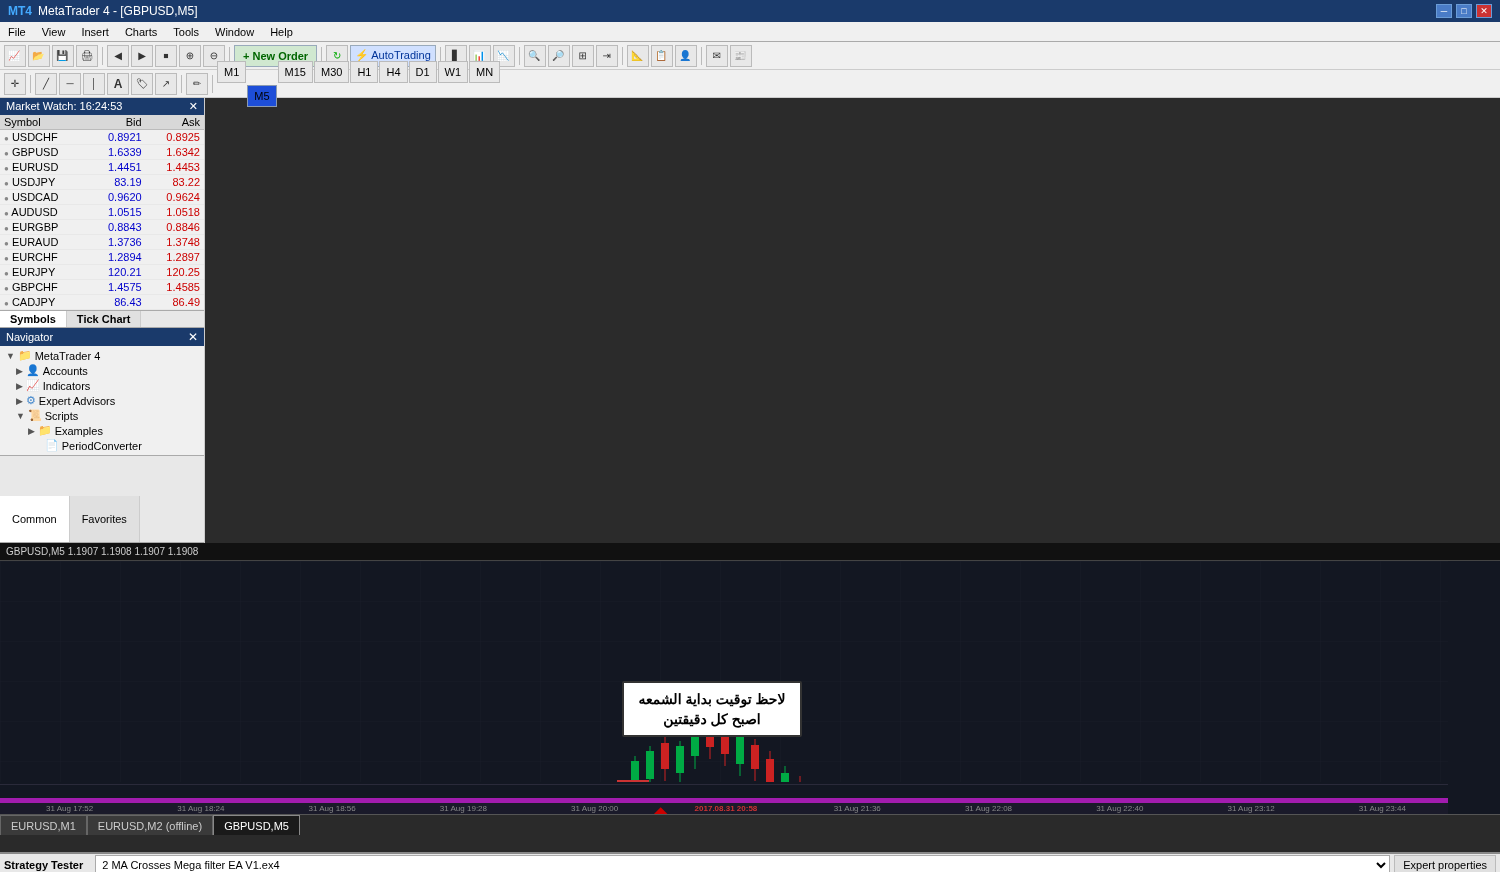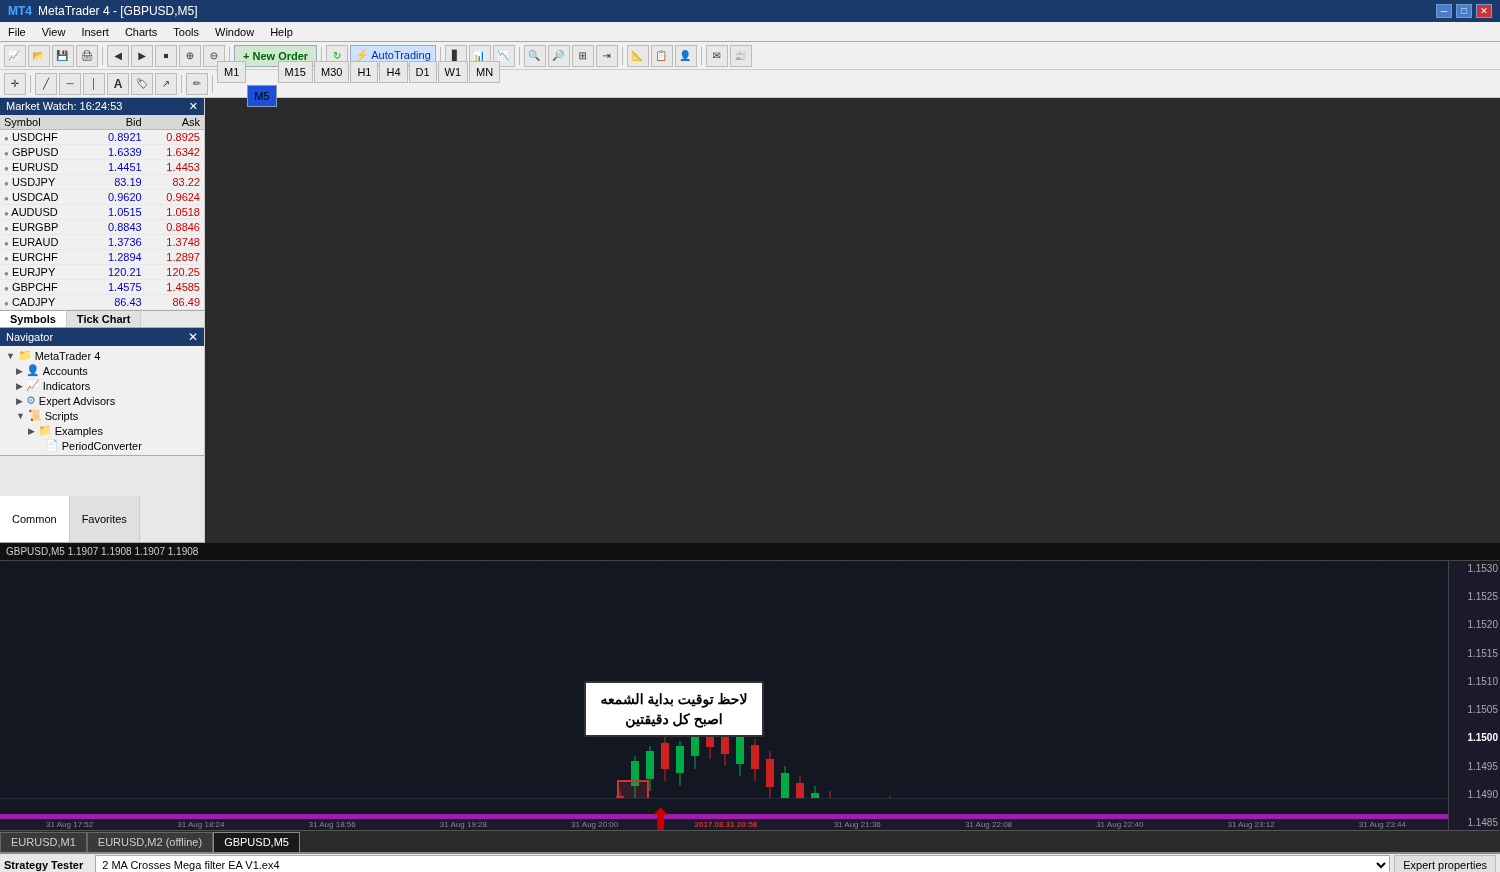--- a/index.html
+++ b/index.html
@@ -93,21 +93,21 @@
     #chart-header {
       height: 18px; background: #111; color: #ccc; font-size: 10px; padding: 2px 6px; display: flex; align-items: center;
       border-bottom: 1px solid #444;
     }
     #chart-canvas {
       flex: 1; position: relative; background: #131722; overflow: hidden;
     }
 
     
     #chart-tabs {
-      height: 22px; background: #2a2a2a; display: flex; align-items: center; border-top: 1px solid #555;
+      height: 38px; background: #2a2a2a; display: flex; align-items: flex-start; border-top: 1px solid #555;
     }
     #chart-tabs .ctab {
       padding: 2px 10px; background: #3a3a3a; border: 1px solid #666; border-bottom: none; color: #ccc;
       font-size: 11px; cursor: pointer; height: 20px; display: flex; align-items: center;
     }
     #chart-tabs .ctab.active { background: #1a1a1a; color: #fff; border-color: #888; }
 
     
     #chart-svg { width: 100%; height: 100%; }
 
@@ -589,48 +589,36 @@
           <rect x="1171" y="306" width="8" height="20" fill="#cc2222"></rect>
           <line x1="1190" y1="298" x2="1190" y2="335" stroke="#cc2222" stroke-width="1"></line>
           <rect x="1186" y="304" width="8" height="19" fill="#cc2222"></rect>
         </g>
 
         <rect x="618" y="220" width="30" height="250" fill="rgba(180,60,60,0.2)" stroke="#cc3333" stroke-width="2"></rect>
 
         <line x1="0" y1="365" x2="100%" y2="365" stroke="#888888" stroke-width="1" stroke-dasharray="4,4"></line>
       </svg>
 
-      <div class="price-axis">
-        <div class="price-label">1.1530</div>
-        <div class="price-label">1.1525</div>
-        <div class="price-label">1.1520</div>
-        <div class="price-label">1.1515</div>
-        <div class="price-label">1.1510</div>
-        <div class="price-label">1.1505</div>
-        <div class="price-label" style="color:#fff;font-weight:bold;">1.1500</div>
-        <div class="price-label">1.1495</div>
-        <div class="price-label">1.1490</div>
-        <div class="price-label">1.1485</div>
-      </div>
 
       <div class="time-axis" style="position:absolute;bottom:0;left:0;right:52px;">
         <span style="flex:1;text-align:center;font-size:8px;color:#888;">31 Aug 17:52</span>
         <span style="flex:1;text-align:center;font-size:8px;color:#888;">31 Aug 18:24</span>
         <span style="flex:1;text-align:center;font-size:8px;color:#888;">31 Aug 18:56</span>
         <span style="flex:1;text-align:center;font-size:8px;color:#888;">31 Aug 19:28</span>
         <span style="flex:1;text-align:center;font-size:8px;color:#888;">31 Aug 20:00</span>
         <span style="flex:1;text-align:center;font-size:8px;color:#cc3333;font-weight:bold;">2017.08.31 20:58</span>
         <span style="flex:1;text-align:center;font-size:8px;color:#888;">31 Aug 21:36</span>
         <span style="flex:1;text-align:center;font-size:8px;color:#888;">31 Aug 22:08</span>
         <span style="flex:1;text-align:center;font-size:8px;color:#888;">31 Aug 22:40</span>
         <span style="flex:1;text-align:center;font-size:8px;color:#888;">31 Aug 23:12</span>
         <span style="flex:1;text-align:center;font-size:8px;color:#888;">31 Aug 23:44</span>
       </div>
 
-      <div class="annotation-box" style="left:584px;top:120px;width:180px;">
+      <div class="annotation-box" style="left:622px;top:120px;width:180px;">
         <div style="font-size:14px;">لاحظ توقيت بداية الشمعه</div>
         <div style="font-size:14px;margin-top:4px;">اصبح كل دقيقتين</div>
       </div>
 
       <div style="position:absolute;left:648px;top:240px;color:#cc0000;font-size:30px;transform:rotate(180deg);">⬇</div>
 
     </div>
 
     <div id="chart-tabs">
       <div class="ctab">EURUSD,M1</div>

